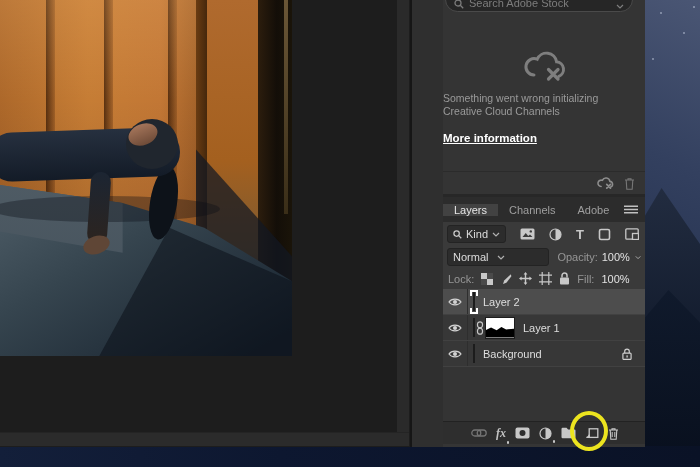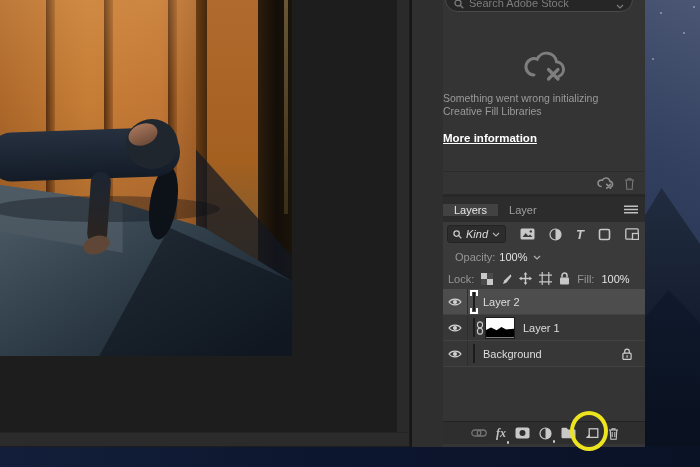--- a/index.html
+++ b/index.html
@@ -92,21 +92,21 @@
   .lib-footer { position:absolute; left:0; bottom:0; width:100%; height:23px; border-top:1px solid #2b2b2b;
     display:flex; justify-content:flex-end; align-items:center; gap:10px; padding-right:10px; }
 
   
   .layers-panel { position:relative; height:247px; display:flex; flex-direction:column; background:#373737; }
   .tab-bar { height:25px; background:#2c2c2c; display:flex; align-items:center; flex:none; }
   .tab { padding:0 11px; display:flex; align-items:center; font-size:11px; color:#9f9f9f; cursor:pointer; }
   .tab.active { background:#424242; color:#e6e6e6; }
   .panel-menu { margin-left:auto; margin-right:7px; display:flex; align-items:center; cursor:pointer; }
 
-  .filter-row { height:24px; background:#3a3a3a; display:flex; align-items:center; padding:0 4px; gap:14px; flex:none;font-style:italic; }
+  .filter-row { height:24px; background:#3a3a3a; display:flex; align-items:center; padding:0 4px; gap:14px; flex:none; }
   .select-box { height:18px; background:#2c2c2c; border:1px solid #232323; border-radius:3px;
     display:flex; align-items:center; font-size:11px; color:#dcdcdc; padding:0 5px; gap:4px; cursor:pointer; }
   .kind-select { width:82px; color:#dcdcdc; }
   .kind-select .chev { margin-left:auto; }
   .fbtn { display:flex; align-items:center; justify-content:center; cursor:pointer; }
   .t-glyph { font-size:13px; font-weight:bold; color:#c8c8c8; line-height:13px; }
 
   .blend-row { height:22px; background:#3a3a3a; display:flex; align-items:center; padding:0 4px; font-size:11px; flex:none; }
   .blend-select { width:130px; }
   .blend-select .chev { margin-left:auto; }
@@ -207,42 +207,45 @@
           <svg class="chev" width="8" height="5" viewBox="0 0 8 5">
             <polyline points="1,1 4,4 7,1" fill="none" stroke="#7d7d7d" stroke-width="1.2"></polyline>
           </svg>
         </div>
         <div class="lib-body">
           <svg class="cc-icon" width="46" height="36" viewBox="0 0 46 36">
             <path d="M13 27 a8.2 8.2 0 1 1 3.2-15.8 a10.2 10.2 0 0 1 19.4 2.6 a7.6 7.6 0 0 1 2.2 14.6" fill="none" stroke="#7e7e7e" stroke-width="3" stroke-linecap="round"></path>
             <path d="M27.5 21.5 l9.5 9.5 M37 21.5 l-9.5 9.5" stroke="#7e7e7e" stroke-width="3.2" stroke-linecap="round"></path>
           </svg>
           <div class="err-line">Something went wrong initializing</div>
-          <div class="err-line">Creative Fill Libraries</div>
+          <div class="err-line">Creative Cloud Channels</div>
           <a class="more-info">More information</a>
         </div>
         <div class="lib-footer">
           <svg width="18" height="14" viewBox="0 0 46 36">
             <path d="M13 27 a8.2 8.2 0 1 1 3.2-15.8 a10.2 10.2 0 0 1 19.4 2.6 a7.6 7.6 0 0 1 2.2 14.6" fill="none" stroke="#8d8d8d" stroke-width="4" stroke-linecap="round"></path>
             <path d="M27.5 21.5 l9.5 9.5 M37 21.5 l-9.5 9.5" stroke="#8d8d8d" stroke-width="4.5" stroke-linecap="round"></path>
           </svg>
           <svg width="11" height="13" viewBox="0 0 11 13">
             <path d="M1 3 h9 M4 3 V1.8 h3 V3 M2.2 3 l0.6 9.2 h5.4 L8.8 3" stroke="#777777" fill="none" stroke-width="1.1"></path>
           </svg>
         </div>
       </section>
 
       <section class="layers-panel">
 
         <div class="tab-bar">
           <div class="tab active">
             <span>Layers</span>
           </div>
           <div class="tab">
-            <span>Layer</span>
+            <span>Channels</span>
+          </div>
+          <div class="tab">
+            <span>Adobe</span>
           </div>
           <div class="panel-menu">
             <svg width="14" height="9" viewBox="0 0 14 9">
                 <path d="M0 1.2 h14 M0 4.5 h14 M0 7.8 h14" stroke="#c0c0c0" stroke-width="1.4"></path>
               </svg>
           </div>
         </div>
 
         <div class="filter-row">
           <div class="select-box kind-select">
@@ -282,20 +285,26 @@
           </span>
           <span class="fbtn">
             <svg width="9" height="15" viewBox="0 0 9 15">
                 <rect x="0.5" y="0.5" width="8" height="14" rx="4" fill="#242424" stroke="#1a1a1a"></rect>
                 <circle cx="4.5" cy="4.8" r="3.4" fill="#ececec"></circle>
               </svg>
           </span>
         </div>
 
         <div class="blend-row">
+          <div class="select-box blend-select">
+            <span>Normal</span>
+            <svg class="chev" width="8" height="5" viewBox="0 0 8 5">
+              <polyline points="1,1 4,4 7,1" fill="none" stroke="#b0b0b0" stroke-width="1.2"></polyline>
+            </svg>
+          </div>
           <span class="lbl">Opacity:</span>
           <span class="val">100%</span>
           <svg class="chev" width="8" height="5" viewBox="0 0 8 5">
             <polyline points="1,1 4,4 7,1" fill="none" stroke="#b0b0b0" stroke-width="1.2"></polyline>
           </svg>
         </div>
 
         <div class="lock-row">
           <span class="lbl">Lock:</span>
           <span class="fbtn">

